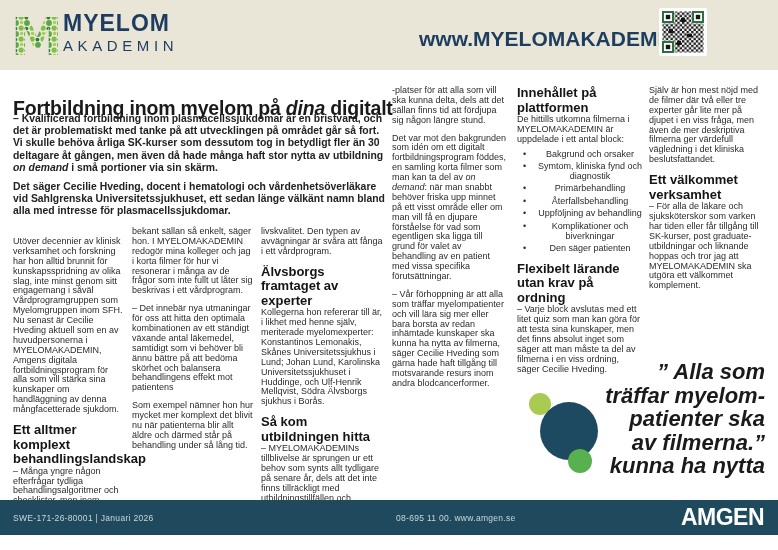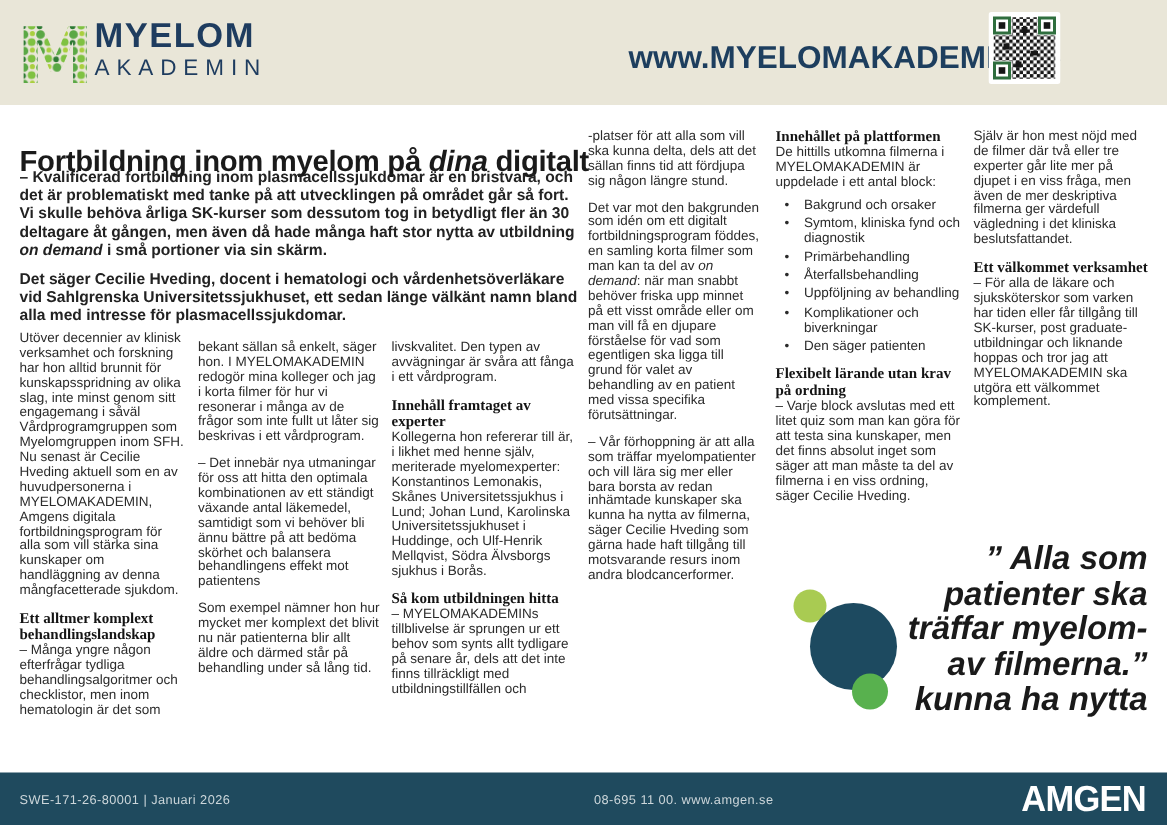--- a/index.html
+++ b/index.html
@@ -20,44 +20,44 @@
   .title{position:absolute;left:13px;top:84px;font-size:19.5px;font-weight:bold;color:#1a1a1a;
          letter-spacing:-0.2px;white-space:nowrap;}
   .title em{font-style:italic;}
   .intro{position:absolute;left:13px;top:113px;width:374px;font-size:10.4px;font-weight:bold;
          line-height:1.17;color:#222;}
   .intro p{margin:0 0 7px 0;}
   .intro em{font-style:italic;}
 
   .col{position:absolute;font-size:9px;line-height:1.1;color:#2b2b2b;}
   .col p{margin:0 0 8px 0;}
-  .col h3{margin:0;font-size:10px;line-height:1.12;color:#141414;font-family:Liberation Serif, serif;}
+  .col h3{margin:0;font-size:13px;line-height:1.12;color:#141414;}
   .col em{font-style:italic;}
-  .c1{left:13px; top:221px;width:111px;}
+  .c1{left:13px; top:237px;width:111px;}
   .c2{left:132px;top:227px;width:122px;}
   .c3{left:261px;top:227px;width:122px;}
   .c4{left:392px;top:86px; width:116px;}
   .c5{left:517px;top:86px; width:127px;}
   .c6{left:649px;top:86px; width:118px;}
 
   ul.blocks{list-style:none;margin:2px 0 8px 0;padding:0 0 0 6px;}
-  ul.blocks li{position:relative;padding-left:13px;margin:0 0 2.5px 0;}
+  ul.blocks li{position:relative;padding-left:13px;margin:0 0 2.5px 0;text-align:center;}
   ul.blocks li::before{content:"•";position:absolute;left:0;top:0;}
 
   
   .circle{position:absolute;border-radius:50%;}
   .circ-lime {left:529px;top:393px;width:22px;height:22px;background:#a9cb52;z-index:1;}
   .circ-navy {left:540px;top:402px;width:58px;height:58px;background:#1d4a60;z-index:2;}
   .circ-green{left:568px;top:449px;width:24px;height:24px;background:#58b14e;z-index:3;}
 
   .quote{position:absolute;right:13px;top:360px;width:212px;text-align:right;
          font-size:22px;font-weight:bold;font-style:italic;line-height:1.07;color:#1a1a1a;z-index:4;}
 
   
-  .footer{position:absolute;left:0;top:515px;width:778px;height:35px;background:#1f4a5e;
+  .footer{position:absolute;left:0;top:500px;width:778px;height:35px;background:#1f4a5e;
           display:flex;align-items:center;}
   .f-code{position:absolute;left:13px;font-size:8.5px;color:#ccd6da;letter-spacing:0.3px;}
   .f-contact{position:absolute;left:396px;font-size:8.5px;color:#ccd6da;letter-spacing:0.3px;}
   .f-brand{position:absolute;right:14px;font-size:23px;font-weight:bold;color:#ffffff;
            letter-spacing:-0.5px;transform:scaleY(1.05);}
 </style>
 </head>
 <body>
 
 <div class="page">
@@ -130,21 +130,21 @@
   </div>
 
   <div class="col c2">
     <p>bekant sällan så enkelt, säger hon. I MYELOMAKADEMIN redogör mina kolleger och jag i korta filmer för hur vi resonerar i många av de frågor som inte fullt ut låter sig beskrivas i ett vårdprogram.</p>
     <p>– Det innebär nya utmaningar för oss att hitta den optimala kombinationen av ett ständigt växande antal läkemedel, samtidigt som vi behöver bli ännu bättre på att bedöma skörhet och balansera behandlingens effekt mot patientens</p>
     <p>Som exempel nämner hon hur mycket mer komplext det blivit nu när patienterna blir allt äldre och därmed står på behandling under så lång tid.</p>
   </div>
 
   <div class="col c3">
     <p>livskvalitet. Den typen av avvägningar är svåra att fånga i ett vårdprogram.</p>
-    <h3>Innehåll framtaget av experter</h3>
+    <h3>Älvsborgs framtaget av experter</h3>
     <p>Kollegerna hon refererar till är, i likhet med henne själv, meriterade myelomexperter: Konstantinos Lemonakis, Skånes Universitetssjukhus i Lund; Johan Lund, Karolinska Universitetssjukhuset i Huddinge, och Ulf-Henrik Mellqvist, Södra Älvsborgs sjukhus i Borås.</p>
     <h3>Så kom utbildningen hitta</h3>
     <p>– MYELOMAKADEMINs tillblivelse är sprungen ur ett behov som synts allt tydligare på senare år, dels att det inte finns tillräckligt med utbildningstillfällen och</p>
   </div>
 
   <div class="col c4">
     <p>-platser för att alla som vill ska kunna delta, dels att det sällan finns tid att fördjupa sig någon längre stund.</p>
     <p><span>Det var mot den bakgrunden som idén om ett digitalt fortbildningsprogram föddes, en samling korta filmer som man kan ta del av </span><em>on demand</em><span>: när man snabbt behöver friska upp minnet på ett visst område eller om man vill få en djupare förståelse för vad som egentligen ska ligga till grund för valet av behandling av en patient med vissa specifika förutsättningar.</span></p>
     <p>– Vår förhoppning är att alla som träffar myelompatienter och vill lära sig mer eller bara borsta av redan inhämtade kunskaper ska kunna ha nytta av filmerna, säger Cecilie Hveding som gärna hade haft tillgång till motsvarande resurs inom andra blodcancerformer.</p>
   </div>
@@ -170,22 +170,22 @@
     <h3>Ett välkommet verksamhet</h3>
     <p>– För alla de läkare och sjuksköterskor som varken har tiden eller får tillgång till SK-kurser, post graduate-utbildningar och liknande hoppas och tror jag att MYELOMAKADEMIN ska utgöra ett välkommet komplement.</p>
   </div>
 
   <div class="circle circ-lime"></div>
   <div class="circle circ-navy"></div>
   <div class="circle circ-green"></div>
 
   <div class="quote">
     <div>” Alla som</div>
+    <div>träffar myelom-</div>
     <div>patienter ska</div>
-    <div>träffar myelom-</div>
     <div>av filmerna.”</div>
     <div>kunna ha nytta</div>
   </div>
 
   <div class="footer">
     <div class="f-code">SWE-171-26-80001  |  Januari 2026</div>
     <div class="f-contact">08-695 11 00. www.amgen.se</div>
     <div class="f-brand">AMGEN</div>
   </div>
 

